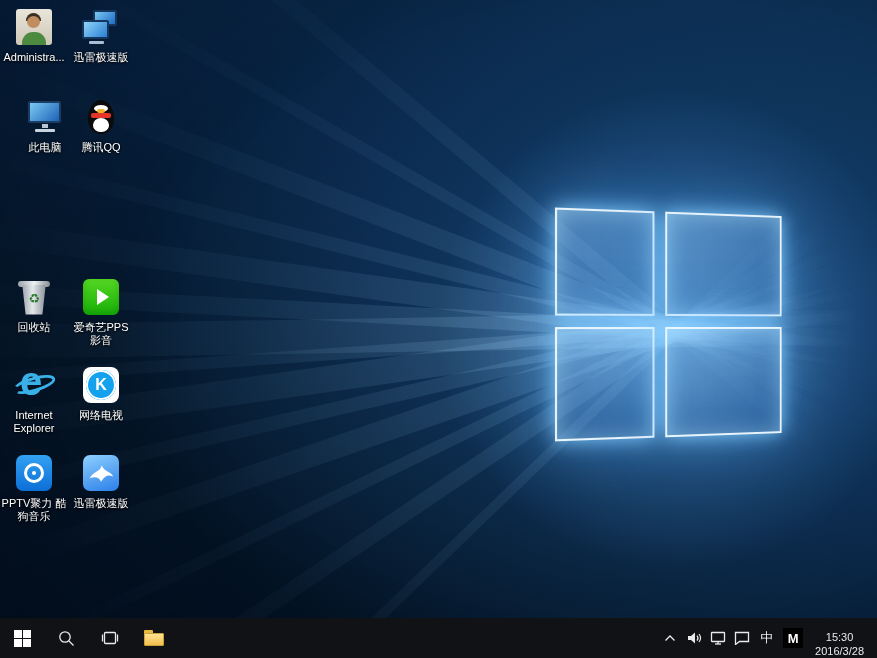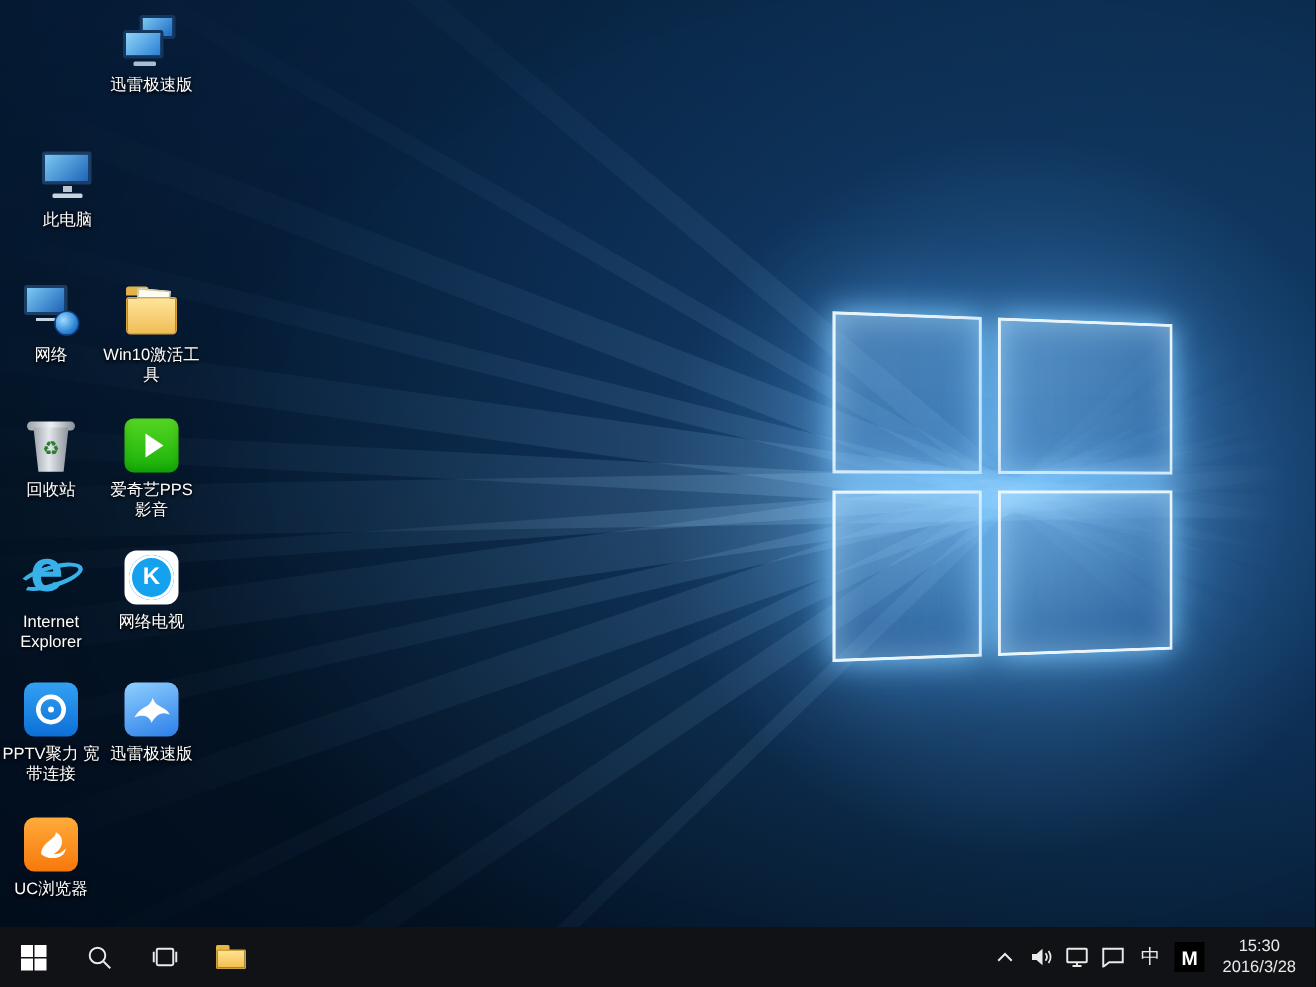--- a/index.html
+++ b/index.html
@@ -121,21 +121,21 @@
   .tb-folder .tab { position:absolute; left:0; top:0; width:9px; height:4px; background:#e7b83f; border-radius:1px 1px 0 0; }
   .tb-folder .front { position:absolute; left:0; top:3px; width:20px; height:13px; border:1px solid #c9a23c;
     border-radius:1px; background:linear-gradient(#ffe293,#f2bf4e); }
   .tb-right { display:flex; align-items:center; height:40px; padding-right:4px; }
   .tray-btn { background:none; border:none; color:#eaeaea; height:40px; min-width:24px; display:flex;
     align-items:center; justify-content:center; cursor:pointer; padding:0 3px; }
   .ime-lang { font-size:13px; width:26px; }
   .ime-mode-box { width:20px; height:20px; background:#000; color:#fff; font-weight:700; font-size:13px;
     display:flex; align-items:center; justify-content:center; }
   .clock { background:none; border:none; color:#eaeaea; font-size:11px; line-height:14px; text-align:center;
-    height:40px; padding:15px 9px; display:flex; flex-direction:column; justify-content:center; cursor:pointer; }
+    height:40px; padding:0 9px; display:flex; flex-direction:column; justify-content:flex-end; cursor:pointer; }
 </style>
 </head>
 <body>
 
 <div class="screen">
 
   <div class="desktop">
     <div class="beam" style="height:10px; top:325px; transform:rotate(-44deg); opacity:.50"></div>
     <div class="beam" style="height:16px; top:322px; transform:rotate(-34deg); opacity:.55"></div>
     <div class="beam" style="height:12px; top:324px; transform:rotate(-26deg); opacity:.60"></div>
@@ -152,20 +152,30 @@
     <div class="beam" style="height:16px; top:322px; transform:rotate(40deg);  opacity:.45"></div>
     <div class="glow"></div>
     <div class="win">
       <div class="pane"></div>
       <div class="pane"></div>
       <div class="pane"></div>
       <div class="pane"></div>
     </div>
     <div class="vig"></div>
 
+    <div class="cell" style="left:1px; top:6px">
+      <div class="art">
+        <span class="ic-admin">
+            <span class="p hair"></span>
+            <span class="p head"></span>
+            <span class="p bodyx"></span>
+          </span>
+      </div>
+      <div class="lbl">Administra...</div>
+    </div>
 
     <div class="cell" style="left:68px; top:6px">
       <div class="art">
         <span class="ic-bb">
             <span class="p m1"></span>
             <span class="p m2"></span>
             <span class="p base"></span>
           </span>
       </div>
       <div class="lbl">迅雷极速版</div>
@@ -175,42 +185,34 @@
       <div class="art">
         <span class="ic-pc">
             <span class="p scr"></span>
             <span class="p neck"></span>
             <span class="p base"></span>
           </span>
       </div>
       <div class="lbl">此电脑</div>
     </div>
 
-
-    <div class="cell" style="left:1px; top:186px">
-      <div class="art">
-        <span class="ic-net">
-            <span class="p scr"></span>
-            <span class="p base"></span>
-            <span class="p globe"></span>
-          </span>
-      </div>
-      <div class="lbl">网络</div>
-    </div>
-
-    <div class="cell" style="left:68px; top:186px">
-      <div class="art">
-        <span class="ic-folder">
-            <span class="p tab"></span>
-            <span class="p paper"></span>
-            <span class="p front"></span>
-          </span>
-      </div>
-      <div class="lbl">Win10激活工具</div>
-    </div>
+    <div class="cell" style="left:68px; top:96px">
+      <div class="art">
+        <span class="ic-qq">
+            <span class="p bodyx"></span>
+            <span class="p face"></span>
+            <span class="p beak"></span>
+            <span class="p scarf"></span>
+            <span class="p belly"></span>
+          </span>
+      </div>
+      <div class="lbl">腾讯QQ</div>
+    </div>
+
+
 
     <div class="cell" style="left:1px; top:276px">
       <div class="art">
         <span class="ic-bin">
             <span class="p lid"></span>
             <span class="p can"></span>
             <span class="p sym">♻</span>
           </span>
       </div>
       <div class="lbl">回收站</div>
@@ -244,44 +246,34 @@
       <div class="lbl">网络电视</div>
     </div>
 
     <div class="cell" style="left:1px; top:452px">
       <div class="art">
         <span class="ic-pptv">
             <span class="p ring"></span>
             <span class="p dot"></span>
           </span>
       </div>
-      <div class="lbl">PPTV聚力 宽带连接</div>
+      <div class="lbl">PPTV聚力 酷狗音乐</div>
     </div>
 
     <div class="cell" style="left:68px; top:452px">
       <div class="art">
         <span class="ic-xl">
           <svg width="28" height="28" viewBox="0 0 32 32">
               <path d="M3 22 C9 12 14 16 17 7 C19 15 27 13 30 20 C23 17 20 20 16 26 C14 20 8 20 3 22 Z" fill="#fff"></path>
             </svg>
         </span>
       </div>
       <div class="lbl">迅雷极速版</div>
     </div>
 
-    <div class="cell" style="left:1px; top:542px">
-      <div class="art">
-        <span class="ic-uc">
-          <svg width="26" height="26" viewBox="0 0 32 32">
-              <path d="M8 24 C8 14 20 12 20 6 C28 10 26 20 18 24 C25 24 28 19 28 19 C28 27 16 30 8 24 Z" fill="#fff"></path>
-            </svg>
-        </span>
-      </div>
-      <div class="lbl">UC浏览器</div>
-    </div>
   </div>
 
   <div class="taskbar">
     <div class="tb-left">
       <button class="tb-btn">
         <span class="winlogo">
             <b></b>
             <b></b>
             <b></b>
             <b></b>

